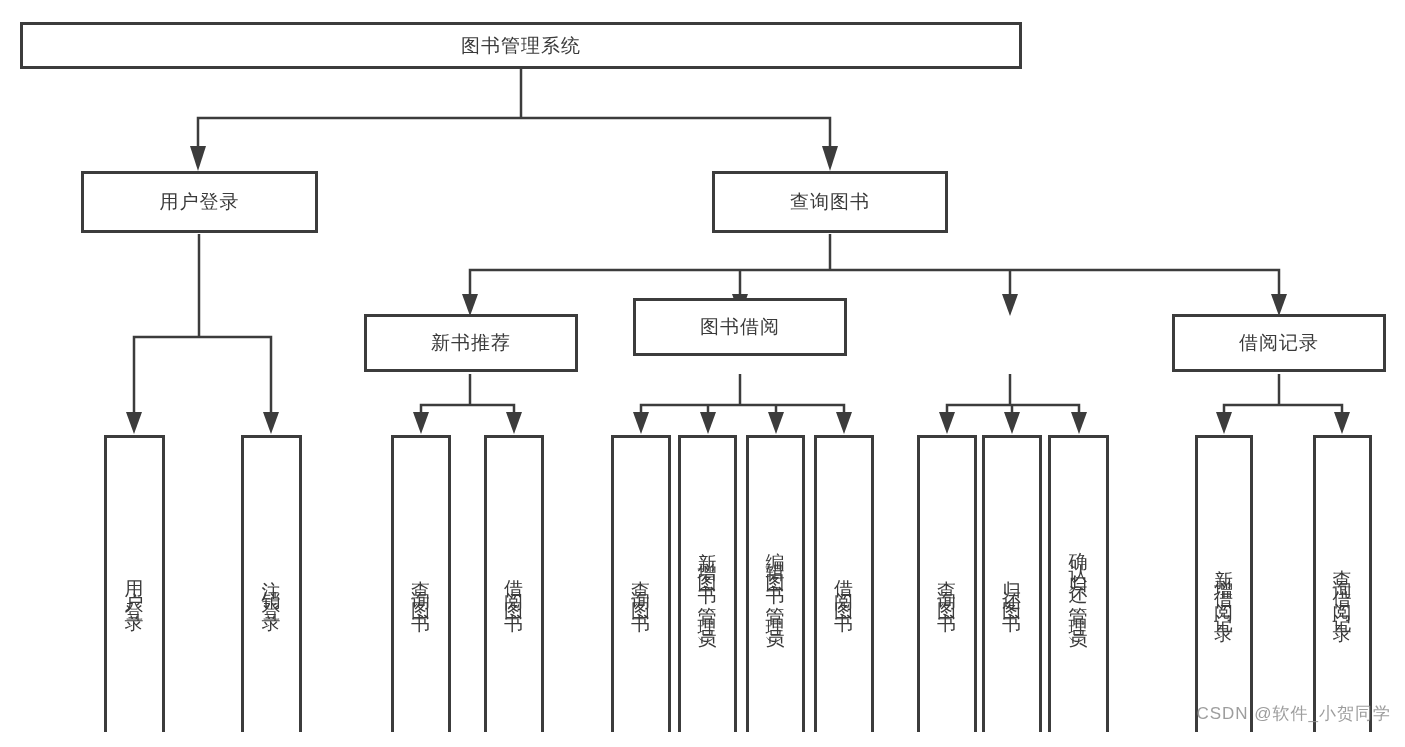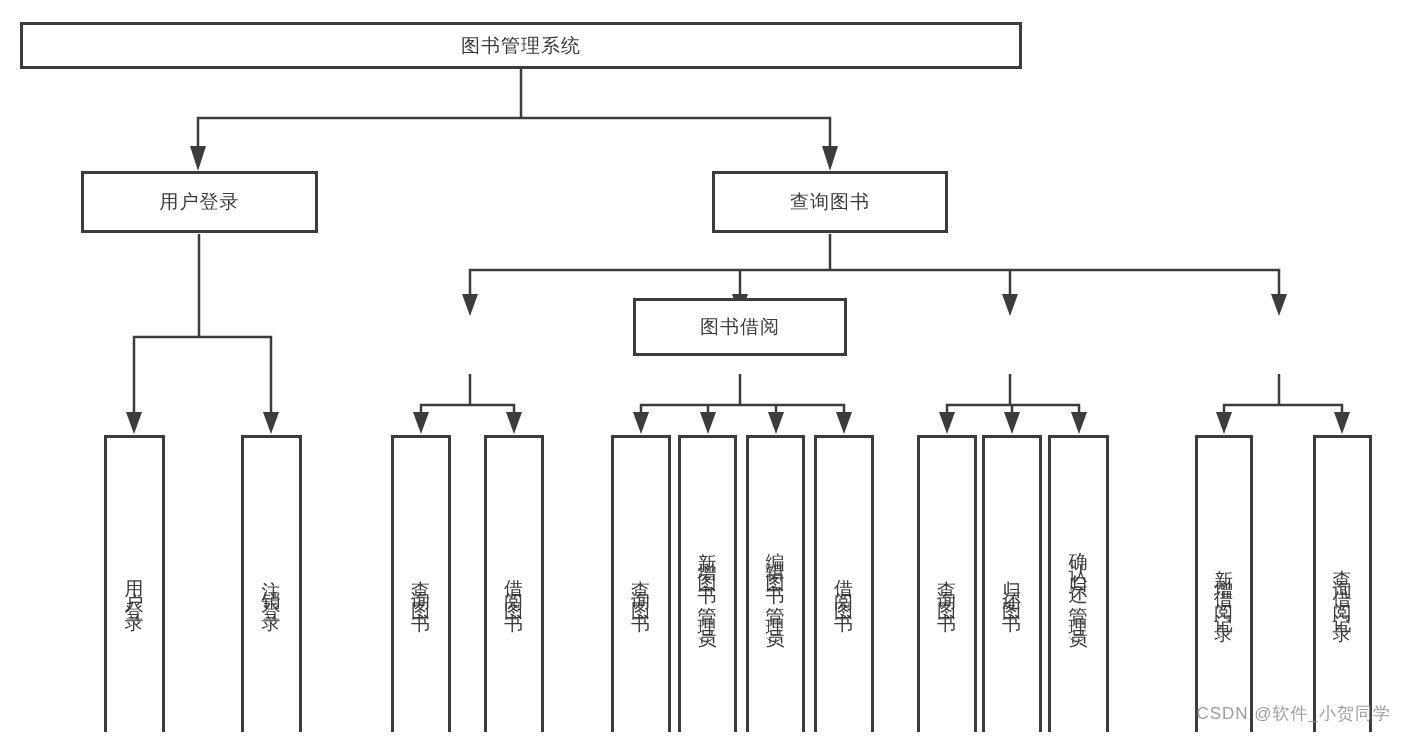--- a/index.html
+++ b/index.html
@@ -108,22 +108,28 @@
     <span>图书管理系统</span>
   </div>
 
   <div class="node hnode" style="left:81px; top:171px; width:237px; height:62px;">
     <span>用户登录</span>
   </div>
   <div class="node hnode" style="left:712px; top:171px; width:236px; height:62px;">
     <span>查询图书</span>
   </div>
 
+  <div class="node hnode" style="left:364px; top:314px; width:214px; height:58px;">
+    <span>新书推荐</span>
+  </div>
   <div class="node hnode" style="left:633px; top:298px; width:214px; height:58px;">
     <span>图书借阅</span>
+  </div>
+  <div class="node hnode" style="left:1172px; top:314px; width:214px; height:58px;">
+    <span>借阅记录</span>
   </div>
 
   <div class="node vnode" style="left:104px; top:435px; width:61px; height:303px;">
     <span>用户登录</span>
   </div>
   <div class="node vnode" style="left:241px; top:435px; width:61px; height:303px;">
     <span>注销登录</span>
   </div>
 
   <div class="node vnode" style="left:391px; top:435px; width:60px; height:303px;">

